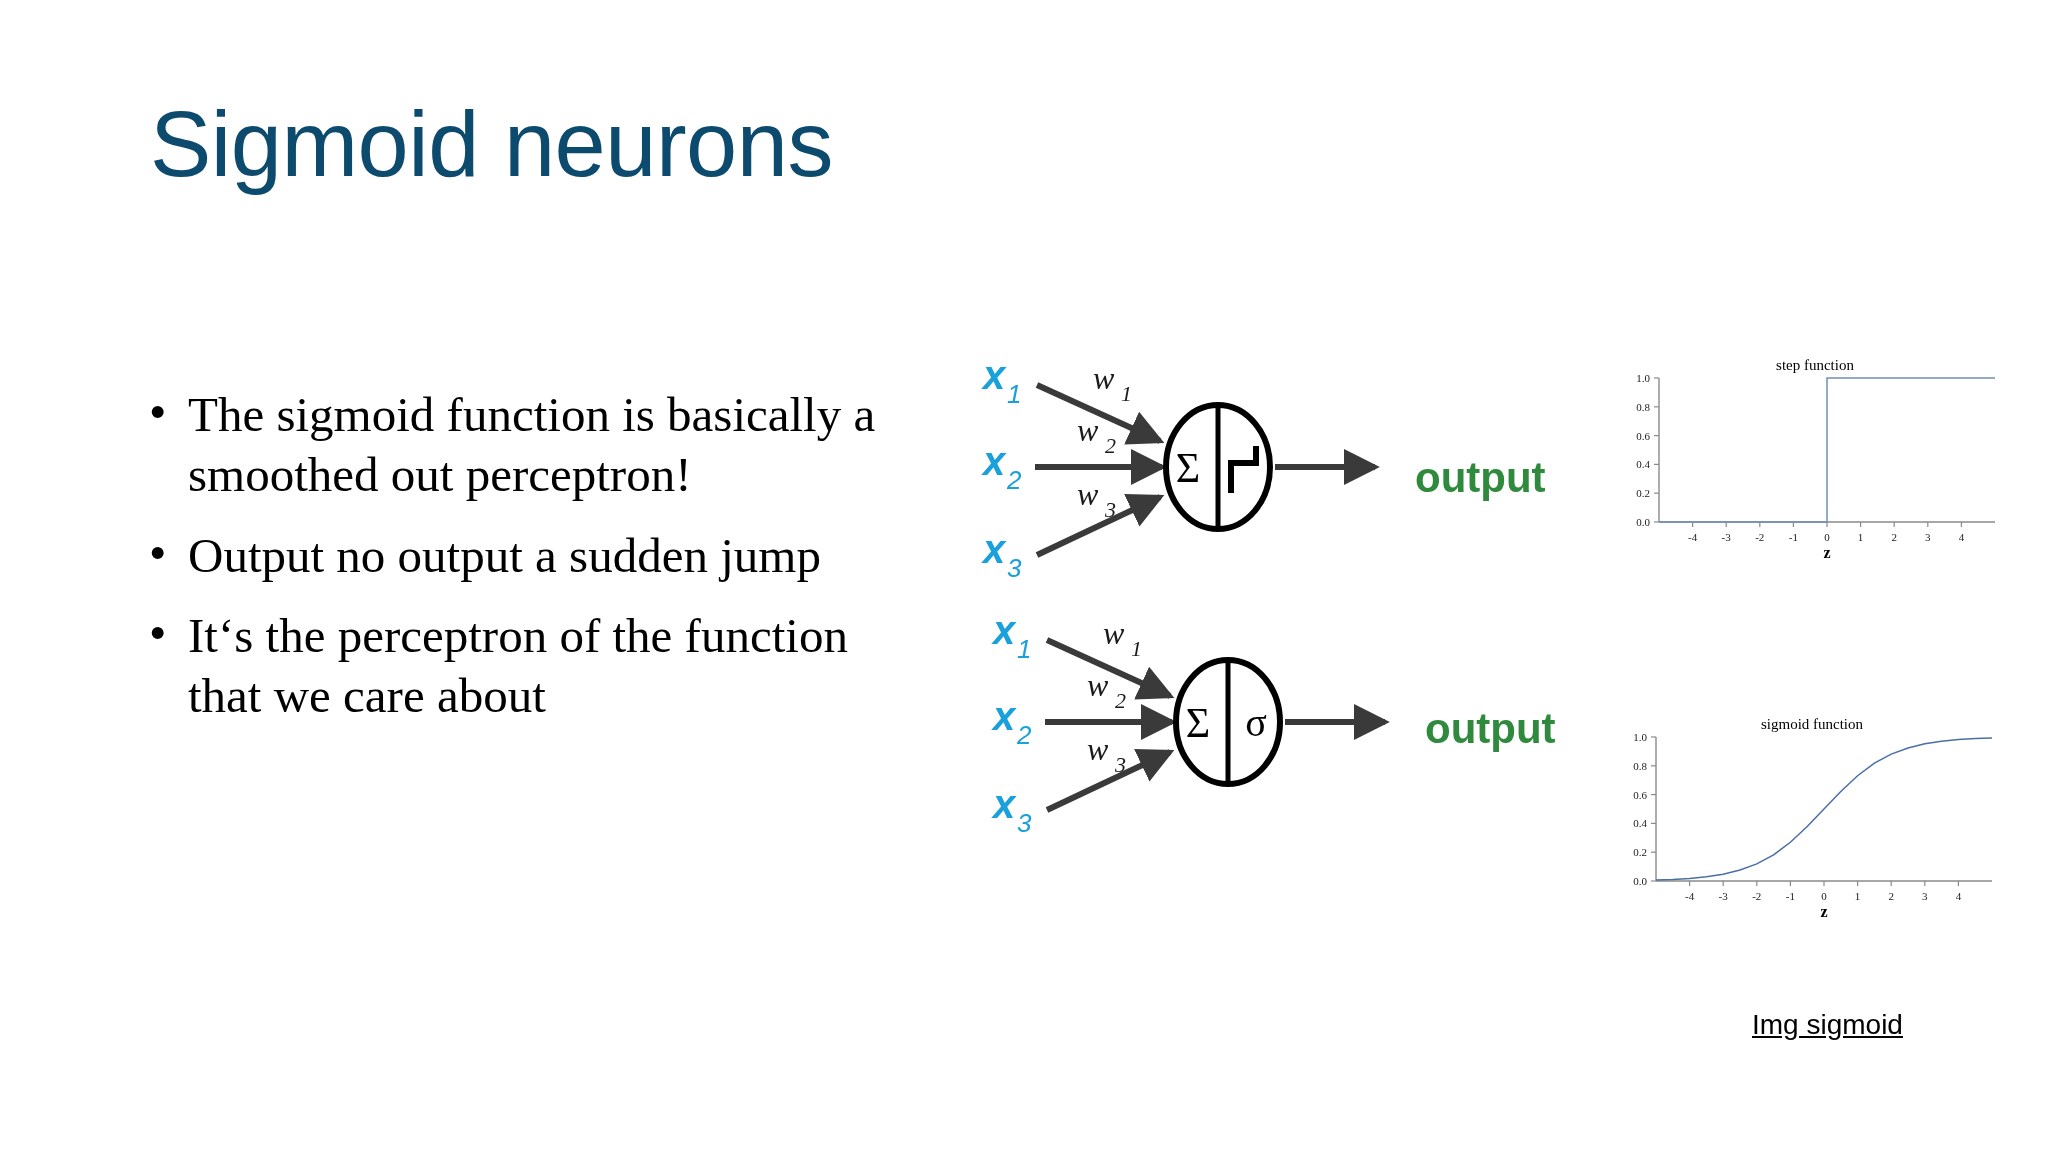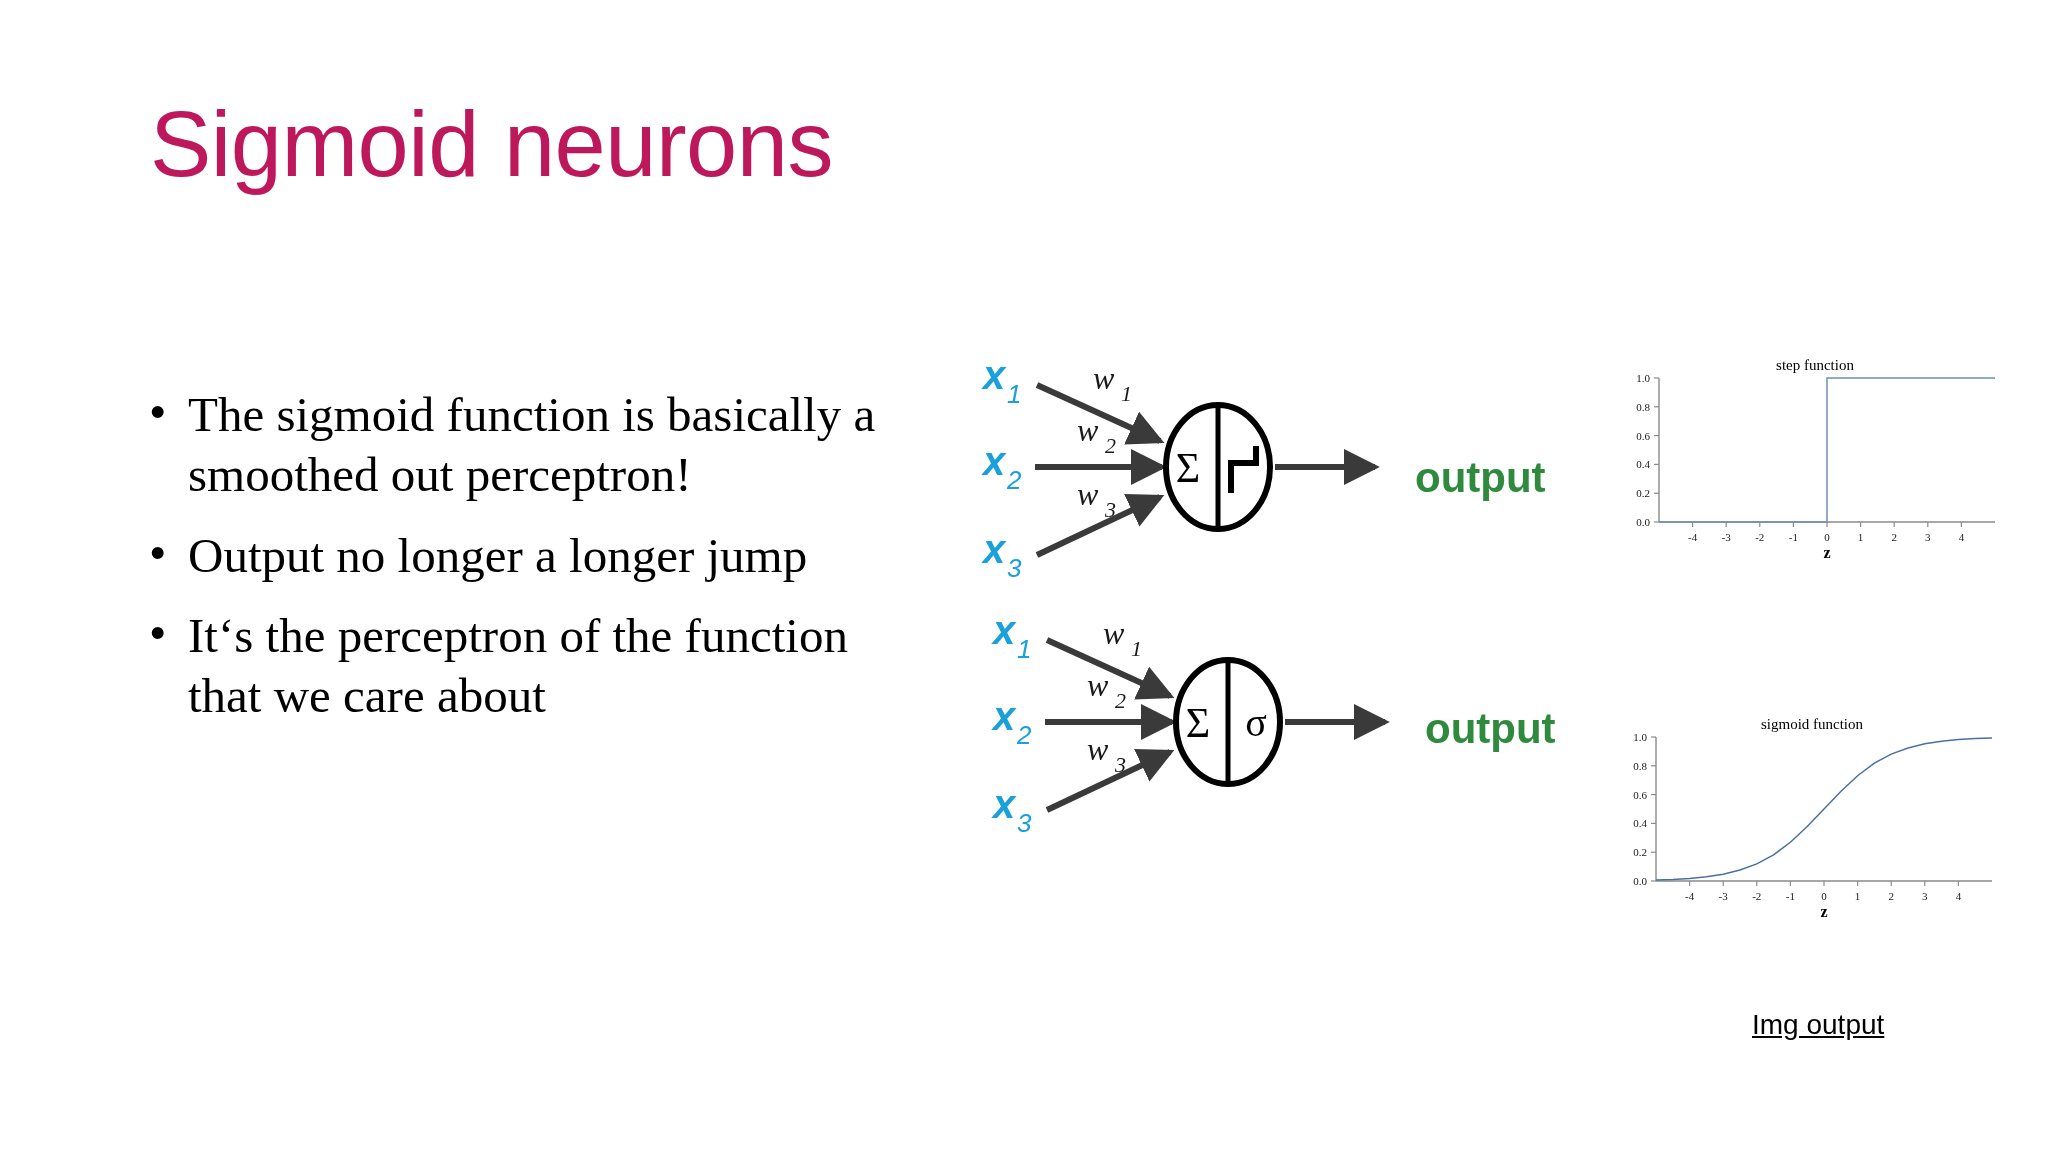--- a/index.html
+++ b/index.html
@@ -18,21 +18,21 @@
 
   
   #slide-title {
     position: absolute;
     left: 150px;
     top: 96px;
     font-size: 92px;
     font-weight: 300;
     letter-spacing: -0.5px;
     line-height: 1.05;
-    color: #be185d;
+    color: #0c4a6e;
     white-space: nowrap;
   }
 
   
   #bullet-list {
     position: absolute;
     left: 150px;
     top: 385px;
     width: 760px;
   }
@@ -108,21 +108,21 @@
 
 <div id="bullet-list">
 
   <div class="bullet-item">
     <span class="bullet-dot">•</span>
     <span class="bullet-text">The sigmoid function is basically a smoothed out perceptron!</span>
   </div>
 
   <div class="bullet-item">
     <span class="bullet-dot">•</span>
-    <span class="bullet-text">Output no longer a longer jump</span>
+    <span class="bullet-text">Output no output a sudden jump</span>
   </div>
 
   <div class="bullet-item">
     <span class="bullet-dot">•</span>
     <span class="bullet-text">It‘s the perceptron of the function that we care about</span>
   </div>
 
 </div>
 
 <div class="neuron-diagram" id="neuron-diagram-step">
@@ -290,13 +290,13 @@
         <line x1="312.8" x2="312.8" y1="168" y2="173" stroke="#8a8a8a" stroke-width="1.2"></line>
         <text x="312.8" y="187" text-anchor="middle" font-family="'Liberation Serif',serif" font-size="11" fill="#1a1a1a">3</text>
         <line x1="346.40000000000003" x2="346.40000000000003" y1="168" y2="173" stroke="#8a8a8a" stroke-width="1.2"></line>
         <text x="346.40000000000003" y="187" text-anchor="middle" font-family="'Liberation Serif',serif" font-size="11" fill="#1a1a1a">4</text>
       </g>
     <polyline id="sig-series" fill="none" stroke="#4A6FA5" stroke-width="1.5" points="44.00,166.99 60.80,166.42 77.60,165.41 94.40,163.82 111.20,161.23 128.00,157.06 144.80,150.86 161.60,141.79 178.40,129.26 195.20,113.57 212.00,96.00 228.80,78.43 245.60,62.74 262.40,50.21 279.20,41.14 296.00,34.94 312.80,30.77 329.60,28.18 346.40,26.59 363.20,25.58 380.00,25.01"></polyline>
     <text id="sig-xlabel" x="212" y="204" text-anchor="middle" font-family="'Liberation Serif',serif" font-size="16" font-weight="bold" fill="#000">z</text>
   </svg>
 </div>
 
-<a id="img-source-link">Img output</a>
+<a id="img-source-link">Img sigmoid</a>
 
 </body></html>

